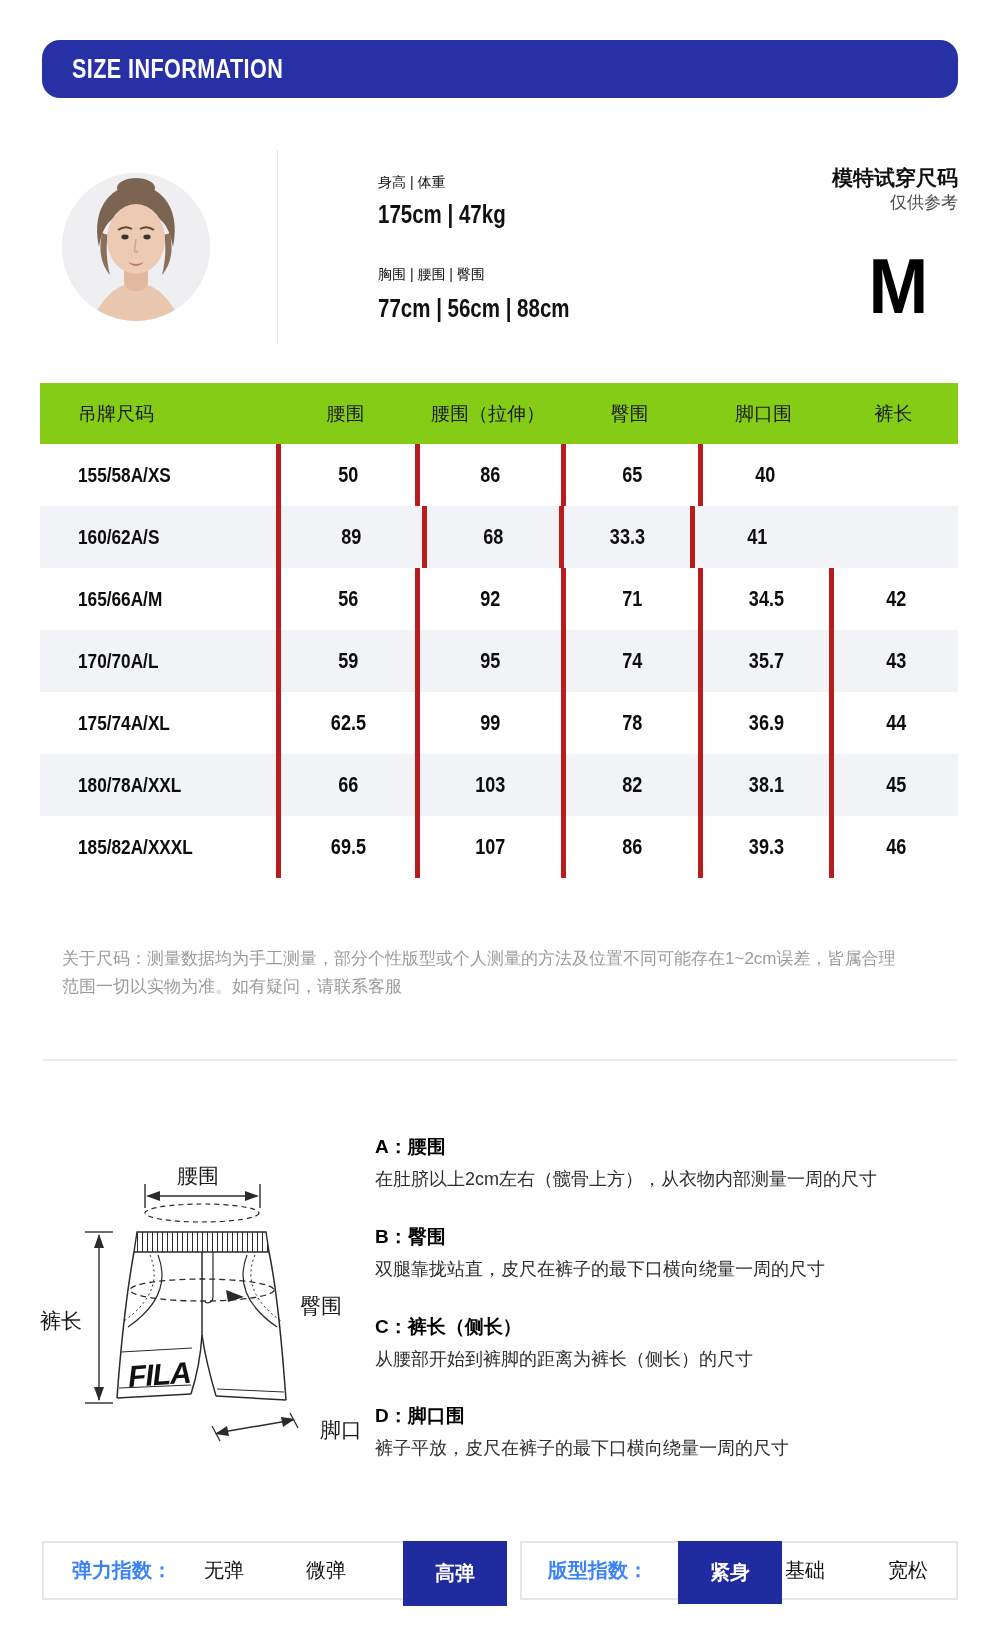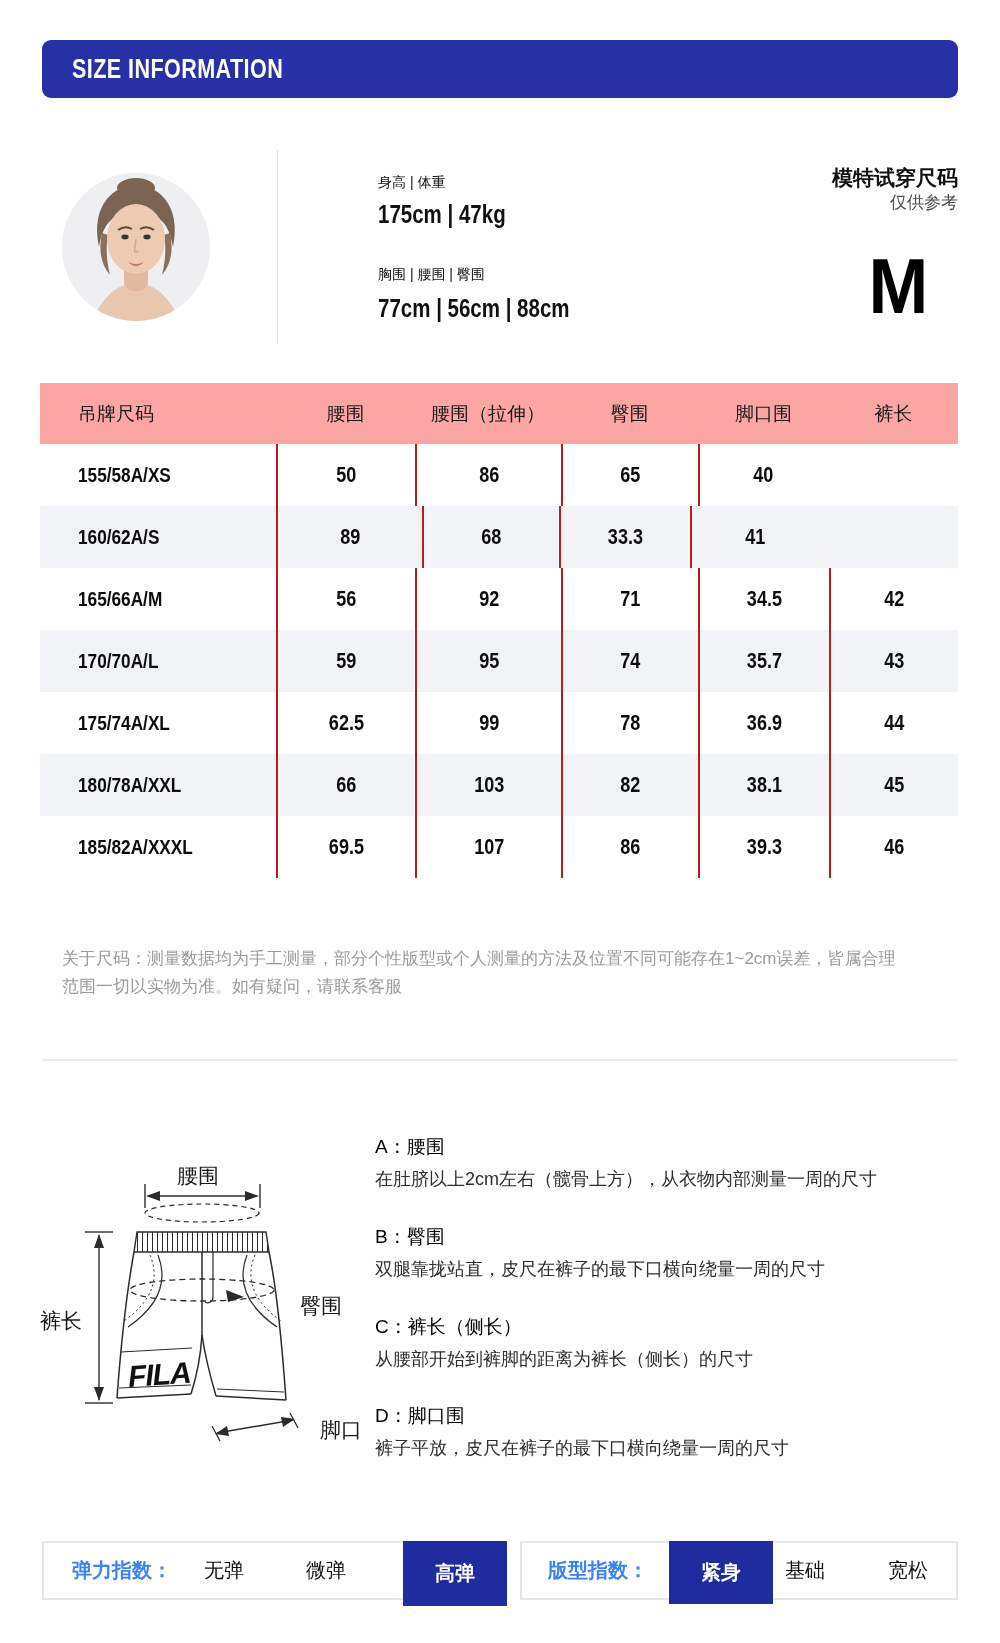--- a/index.html
+++ b/index.html
@@ -4,56 +4,56 @@
 <style>
   * { margin:0; padding:0; box-sizing:border-box; }
   body { background:#fff; font-family:"Liberation Sans","DejaVu Sans",sans-serif; }
   .page { position:relative; width:1000px; height:1643px; background:#fff; overflow:hidden; }
 
   
   .cond { display:inline-block; font-weight:700; transform:scaleX(.82); transform-origin:center; white-space:nowrap; }
   .cond-l { transform-origin:left center; }
 
   
-  .banner { position:absolute; left:42px; top:40px; width:916px; height:58px; background:#2730a5; border-radius:9px; }
+  .banner { position:absolute; left:42px; top:40px; width:916px; height:58px; background:#2730a5; border-radius:18px; }
   .banner-title { position:absolute; left:30px; top:0; line-height:58px; color:#fff; font-size:27px; font-weight:700; transform:scaleX(.8); transform-origin:left center; letter-spacing:.5px; }
 
   
   .avatar { position:absolute; left:62px; top:173px; width:148px; height:148px; border-radius:50%; overflow:hidden; background:#efeef0; }
   .vdivider { position:absolute; left:277px; top:150px; width:1px; height:194px; background:#e4e4e4; }
   .stat-label { position:absolute; left:378px; font-size:14px; font-weight:400; color:#111; }
   .stat-value { position:absolute; left:378px; font-size:25px; color:#111; }
   .fit-title { position:absolute; right:42px; top:164px; font-size:21px; font-weight:700; color:#111; }
   .fit-note  { position:absolute; right:42px; top:191px; font-size:17px; color:#4d4d4d; }
   .fit-size  { position:absolute; left:850px; top:246px; width:96px; text-align:center; font-size:78px; line-height:80px; color:#000; }
 
   
   .size-table { position:absolute; left:40px; top:383px; width:918px; }
-  .thead { display:flex; height:61px; background:#fca5a5; align-items:center; }
+  .thead { display:flex; height:61px; background:#84cc16; align-items:center; }
   .thead .tcell { font-size:19px; color:#1a1a1a; }
   .trow { display:flex; height:62px; align-items:center; }
   .tbody .trow:nth-child(even) { background:#f2f3f7; }
-  .tbody .trow .tcell + .tcell { border-left:2px solid #b91c1c; }
+  .tbody .trow .tcell + .tcell { border-left:5px solid #b91c1c; }
   .tcell { height:100%; display:flex; align-items:center; justify-content:center; text-align:center; }
   .tcell.c0 { justify-content:flex-start; padding-left:38px; text-align:left; }
   .c0{width:236px}.c1{width:139px}.c2{width:146px}.c3{width:137px}.c4{width:131px}.c5{width:129px}
   .tbody .tcell { font-size:22px; color:#0c0c0c; }
   .tbody .tcell.c0 { font-size:21px; }
 
   
   .note { position:absolute; left:62px; top:945px; font-size:17px; line-height:28px; color:#9b9b9b; }
 
   .hdivider { position:absolute; left:42px; top:1059px; width:916px; height:2px; background:#ececec; }
 
   
   .diagram { position:absolute; left:20px; top:1085px; }
 
   
   .guide-item { position:absolute; left:375px; width:590px; }
-  .guide-item h3 { font-size:19px; line-height:26px; font-weight:400; color:#000; }
+  .guide-item h3 { font-size:19px; line-height:26px; font-weight:700; color:#000; }
   .guide-item p  { font-size:18px; line-height:26px; color:#2e2e2e; margin-top:6px; }
 
   
   .index-box { position:absolute; top:1541px; height:59px; background:#fff; border:2px solid #e6e6e6; }
   .index-box .ib-label { position:absolute; line-height:55px; font-size:20px; font-weight:700; color:#3b82f6; }
   .index-box .ib-opt { position:absolute; line-height:55px; font-size:20px; color:#111; transform:translateX(-50%); }
   .chip { position:absolute; top:-2px; width:104px; background:#1f2b9e; color:#fff;
           display:flex; align-items:center; justify-content:center; font-size:20px; font-weight:700;margin-left:30px; }
   .box-elastic { left:42px; width:435px; }
   .box-fit { left:520px; width:438px; }
@@ -325,18 +325,18 @@
 
   <div class="index-box box-elastic">
     <span class="ib-label" style="left:28px">弹力指数：</span>
     <span class="ib-opt" style="left:180px">无弹</span>
     <span class="ib-opt" style="left:282px">微弹</span>
     <span class="chip" style="left:329px; height:65px">高弹</span>
   </div>
 
   <div class="index-box box-fit">
     <span class="ib-label" style="left:26px">版型指数：</span>
-    <span class="chip" style="left:117px; height:63px">紧身</span>
+    <span class="chip" style="left:126px; height:63px">紧身</span>
     <span class="ib-opt" style="left:283px">基础</span>
     <span class="ib-opt" style="left:386px">宽松</span>
   </div>
 
 </div>
 
 </body></html>

